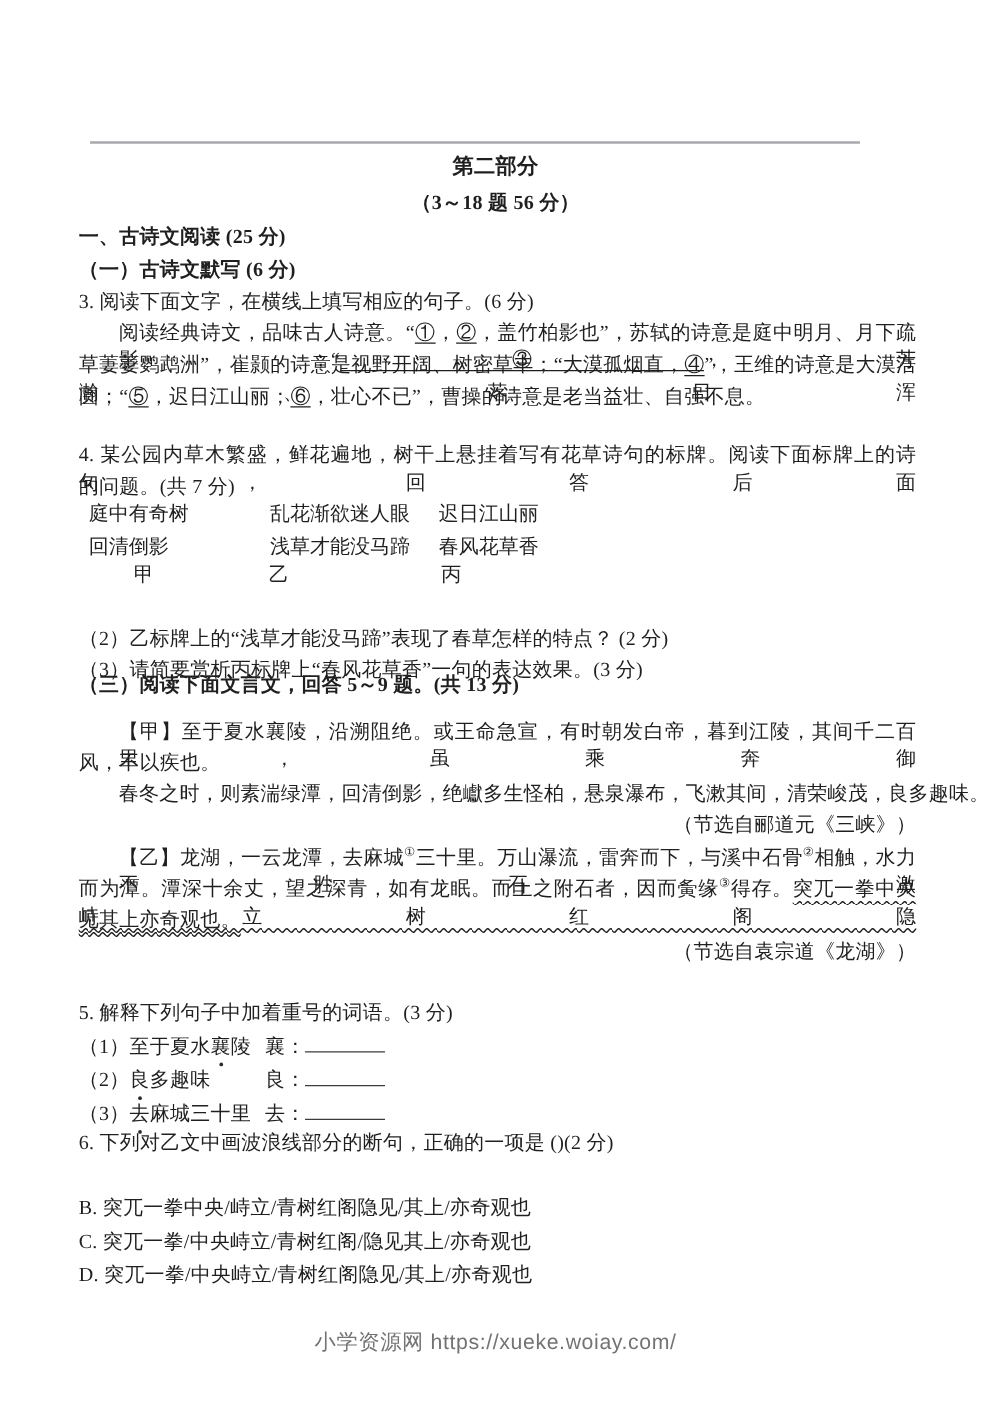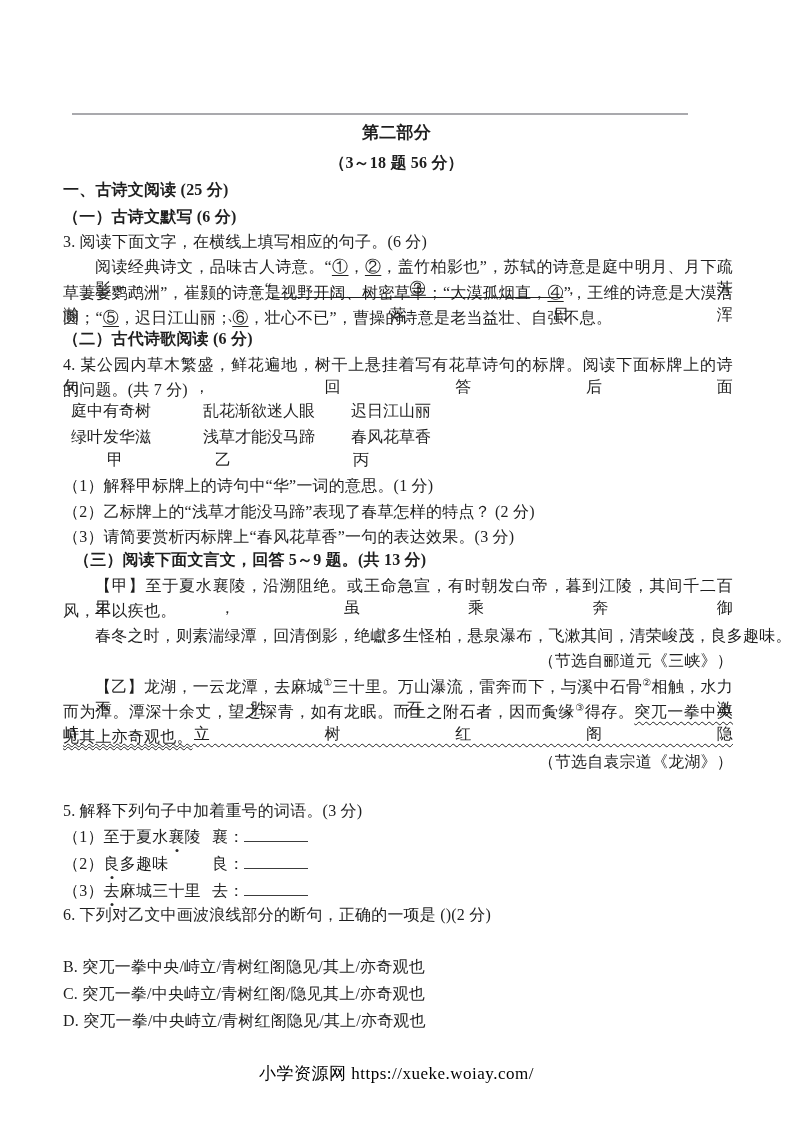--- a/index.html
+++ b/index.html
@@ -63,30 +63,30 @@
     left:50%;
     bottom:-4px;
     transform:translateX(-50%);
     width:3px;
     height:3px;
     border-radius:50%;
     background:#2a2a2a;
   }
   .tagrow{ position:absolute; left:63px; width:670px; height:22px; font-size:16px;text-align:center; }
   .tagrow span{ position:absolute; white-space:nowrap; }
-  .tc1{ left:8px; } .tc2{ left:140px; } .tc3{ left:288px; }
+  .tc1{ left:8px; } .tc2{ left:153px; } .tc3{ left:288px; }
   .gc1{ left:44px; } .gc2{ left:152px; } .gc3{ left:290px; }
   .footer{
     position:absolute;
     left:0; top:1062px;
     width:793px;
     text-align:center;
-    font-family:Liberation Serif, serif;
+    font-family:Liberation Sans, sans-serif;
     font-size:17px;
-    color:#000000;
+    color:#737373;
     letter-spacing:0.5px;
   }
 </style>
 </head>
 <body>
 
 <div class="page">
 
   <div class="rule"></div>
 
@@ -97,46 +97,44 @@
   <div class="ln bold" style="top:206px;">（一）古诗文默写 (6 分)</div>
 
   <div class="ln" style="top:231px;">3. 阅读下面文字，在横线上填写相应的句子。(6 分)</div>
 
   <div class="ln fill indent" style="top:256px;"><span>阅读经典诗文，品味古人诗意。“</span><span class="u">①</span><span>，</span><span class="u">②</span><span>，盖竹柏影也”，苏轼的诗意是庭中明月、月下疏影；“</span><span class="u">③</span><span>，芳</span></div>
 
   <div class="ln fill" style="top:282px;"><span>草萋萋鹦鹉洲”，崔颢的诗意是视野开阔、树密草丰；“大漠孤烟直，</span><span class="u">④</span><span>”，王维的诗意是大漠浩瀚、落日浑</span></div>
 
   <div class="ln" style="top:307px;"><span>圆；“</span><span class="u">⑤</span><span>，迟日江山丽；</span><span class="u">⑥</span><span>，壮心不已”，曹操的诗意是老当益壮、自强不息。</span></div>
 
-  <div class="ln bold" style="top:328px;">（二）古代诗歌阅读 (6 分)</div>
 
   <div class="ln fill" style="top:354px;">4. 某公园内草木繁盛，鲜花遍地，树干上悬挂着写有花草诗句的标牌。阅读下面标牌上的诗句，回答后面</div>
   <div class="ln" style="top:379px;">的问题。(共 7 分)</div>
 
   <div class="tagrow" style="top:401px;">
     <span class="tc1">庭中有奇树</span>
     <span class="tc2">乱花渐欲迷人眼</span>
     <span class="tc3">迟日江山丽</span>
   </div>
   <div class="tagrow" style="top:427px;">
-    <span class="tc1">绿叶发华滋</span>
+    <span class="tc1">回清倒影</span>
     <span class="tc2">浅草才能没马蹄</span>
     <span class="tc3">春风花草香</span>
   </div>
   <div class="tagrow" style="top:450px;">
     <span class="gc1">甲</span>
     <span class="gc2">乙</span>
     <span class="gc3">丙</span>
   </div>
 
-  <div class="ln" style="top:475px;">（1）解释甲标牌上的诗句中“华”一词的意思。(1 分)</div>
   <div class="ln" style="top:501px;">（2）乙标牌上的“浅草才能没马蹄”表现了春草怎样的特点？ (2 分)</div>
   <div class="ln" style="top:526px;">（3）请简要赏析丙标牌上“春风花草香”一句的表达效果。(3 分)</div>
 
-  <div class="ln bold" style="top:549px;margin-left:11px;">（三）阅读下面文言文，回答 5～9 题。(共 13 分)</div>
+  <div class="ln bold" style="top:538px;">（三）阅读下面文言文，回答 5～9 题。(共 13 分)</div>
 
   <div class="ln fill indent" style="top:575px;">【甲】至于夏水襄陵，沿溯阻绝。或王命急宣，有时朝发白帝，暮到江陵，其间千二百里，虽乘奔御</div>
   <div class="ln" style="top:600px;">风，不以疾也。</div>
   <div class="ln indent2" style="top:625px;font-family:Liberation Serif, serif;">春冬之时，则素湍绿潭，回清倒影，绝巘多生怪柏，悬泉瀑布，飞漱其间，清荣峻茂，良多趣味。</div>
   <div class="ln right" style="top:650px;">（节选自郦道元《三峡》）</div>
 
   <div class="ln fill indent" style="top:676px;"><span>【乙】龙湖，一云龙潭，去麻城</span><span class="sup">①</span><span>三十里。万山瀑流，雷奔而下，与溪中石骨</span><span class="sup">②</span><span>相触，水力不胜石，激</span></div>
 
   <div class="ln fill" style="top:701px;"><span>而为潭。潭深十余丈，望之深青，如有龙眠。而土之附石者，因而夤缘</span><span class="sup">③</span><span>得存。</span><span class="wavy">突兀一拳中央峙立树红阁隐</span></div>
 

